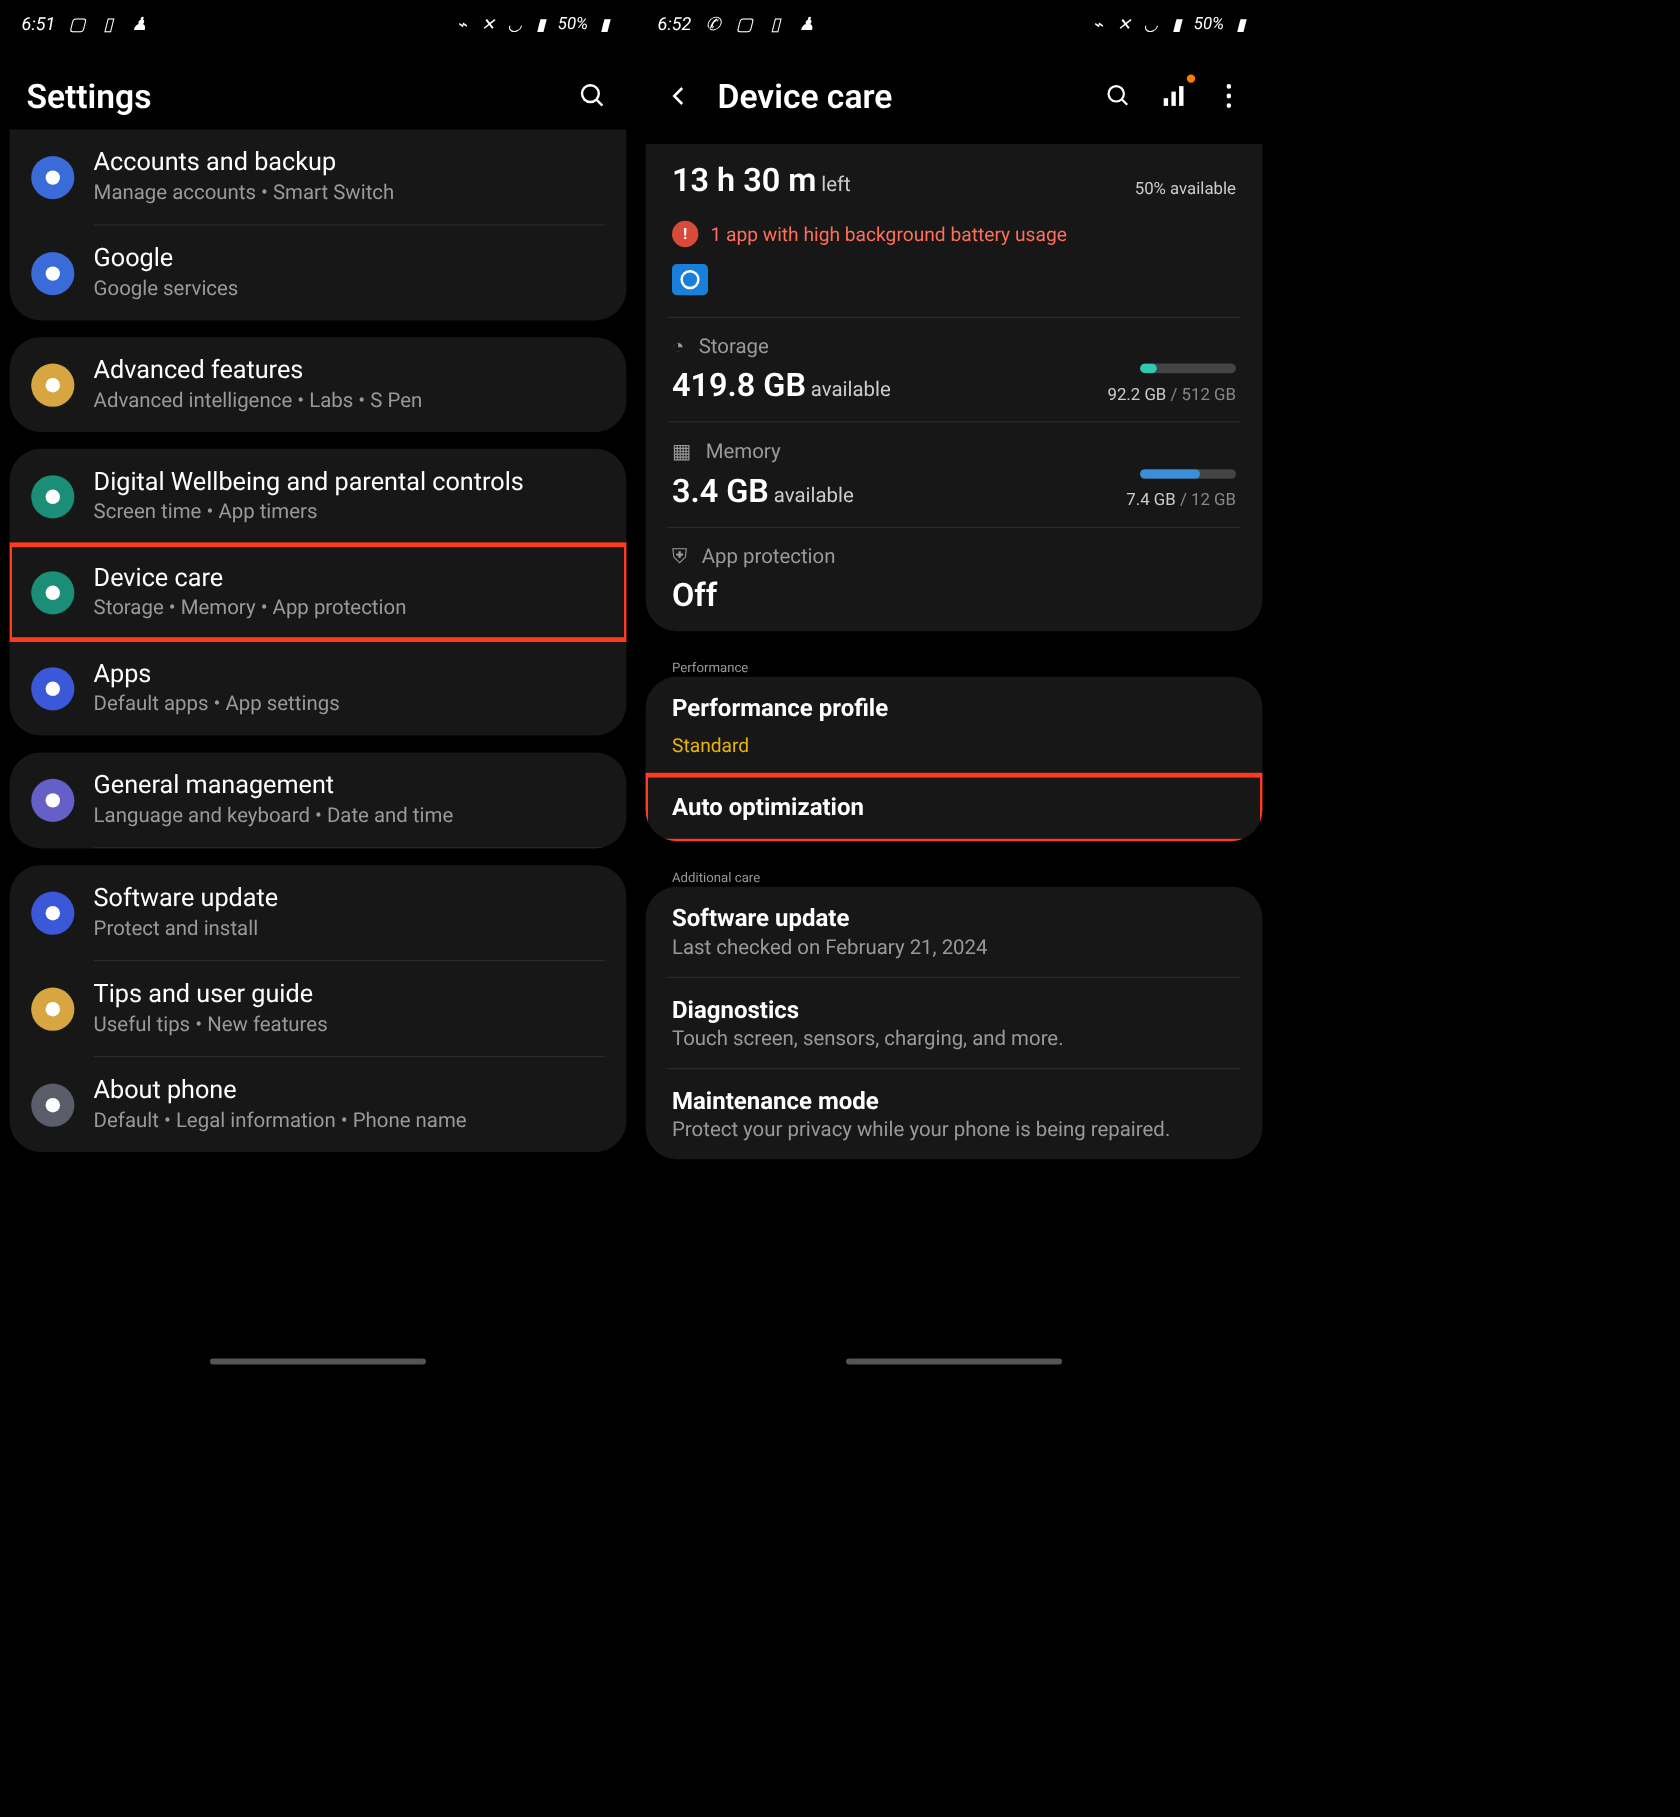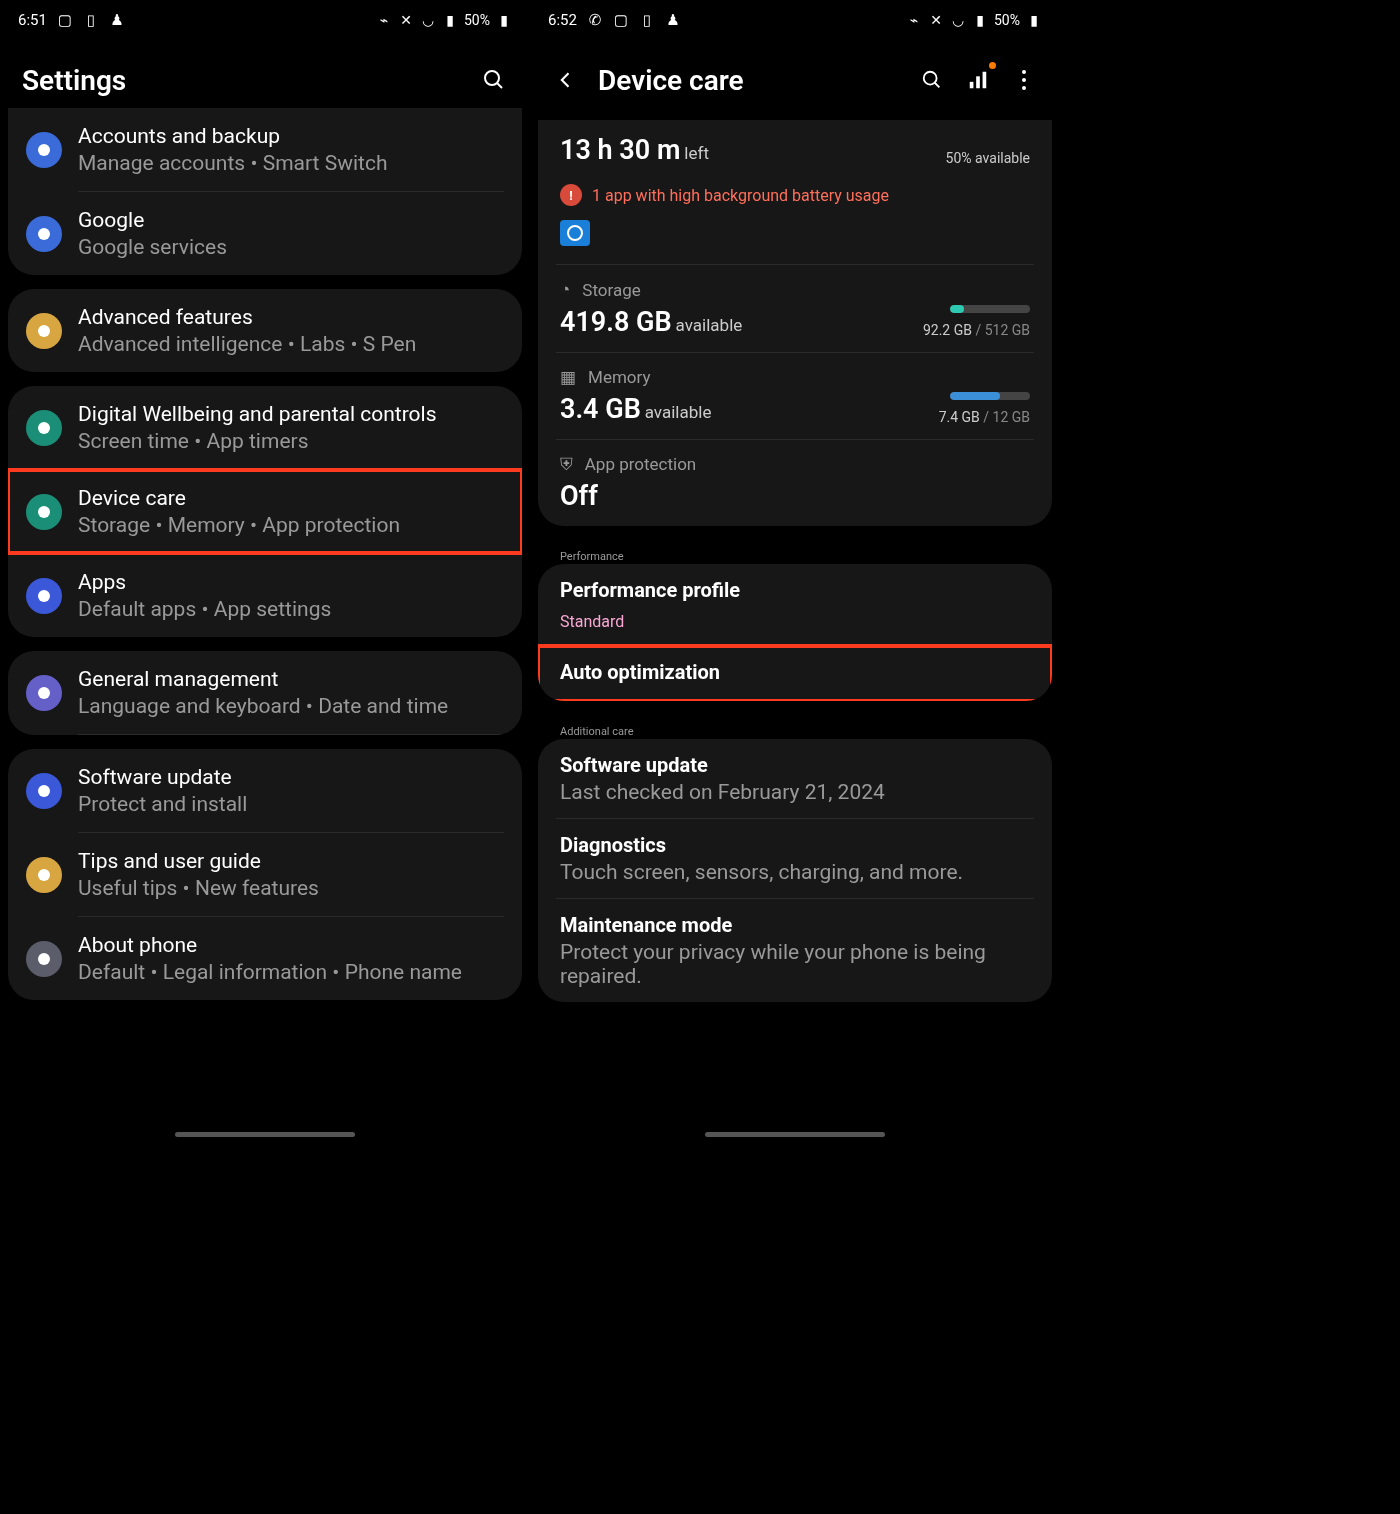--- a/index.html
+++ b/index.html
@@ -1,36 +1,36 @@
 <!DOCTYPE html>
 <html><head>
 <meta charset="utf-8">
 <style>
   * { margin: 0; padding: 0; box-sizing: border-box; font-family: -apple-system, Roboto, sans-serif; }
   body { background: #000; color: #fff; display: flex; width: 1060px; height: 1145px; }
   .screen { width: 530px; height: 100%; background: #000; position: relative; overflow: hidden; }
   
-  .status-bar { height: 40px; display: flex; justify-content: space-between; align-items: center; padding: 0 18px; font-size: 15px; }
+  .status-bar { height: 40px; display: flex; justify-content: space-between; align-items: center; padding: 0 18px; font-size: 15px; font-style: italic; }
   .status-left { display: flex; align-items: center; gap: 10px; }
   .status-right { display: flex; align-items: center; gap: 6px; font-size: 14px; }
   .si { width: 16px; height: 16px; display: inline-flex; align-items: center; justify-content: center; }
   
   .header { height: 80px; display: flex; align-items: center; padding: 0 22px; gap: 18px; }
   .header-title { font-size: 28px; font-weight: 600; flex: 1; }
   .hbtn { color: #fff; width: 28px; height: 28px; display: flex; align-items: center; justify-content: center; }
   .badge-dot { position: relative; }
   .badge-dot::after { content: ''; position: absolute; top: -4px; right: -4px; width: 7px; height: 7px; background: #ff7a00; border-radius: 50%; }
   
   .content { padding: 0 8px; }
   .card { background: #171717; border-radius: 26px; margin-bottom: 14px; overflow: hidden; }
   .row { display: flex; align-items: center; padding: 16px 18px; gap: 16px; position: relative; }
   .row-icon { width: 36px; height: 36px; border-radius: 50%; display: flex; align-items: center; justify-content: center; flex-shrink: 0; }
   .row-txt { flex: 1; }
   .row-title { font-size: 21px; color: #fff; margin-bottom: 3px; }
-  .row-sub { font-size: 21px; color: #999; }
+  .row-sub { font-size: 17px; color: #999; }
   .divider { height: 1px; background: #2b2b2b; margin-left: 70px; margin-right: 18px; }
   .divider2 { height: 1px; background: #2b2b2b; margin: 0 18px; }
   
   .ic-blue { background: #3a6bd8; }
   .ic-orange { background: #d8a640; }
   .ic-green { background: #1e9455; }
   .ic-teal { background: #1a8e76; }
   .ic-blue2 { background: #3a58d8; }
   .ic-purple { background: #6560c8; }
   .ic-yellow { background: #d8a640; }
@@ -46,21 +46,21 @@
   .dc-dim { color: #888; }
   .dc-flex { display: flex; justify-content: space-between; align-items: flex-end; gap: 36px; }
   .bar { width: 80px; height: 8px; background: #444; border-radius: 4px; overflow: hidden; margin-bottom: 6px; display: inline-block; }
   .bar-fill { height: 100%; border-radius: 4px; }
   .alert-txt { color: #ff6f5b; font-size: 16px; display: flex; align-items: center; gap: 10px; padding: 4px 22px 10px; }
   .alert-ic { width: 22px; height: 22px; background: #d84a3a; border-radius: 50%; display: flex; align-items: center; justify-content: center; font-size: 13px; font-weight: bold; color: #fff; }
   .camera-ic { width: 30px; height: 26px; background: #1a7fd8; border-radius: 4px; margin: 4px 22px 18px; display: flex; align-items: center; justify-content: center; }
   .camera-ic::after { content: ''; width: 12px; height: 12px; border: 2px solid #fff; border-radius: 50%; }
   
   .perf-card .row-title { font-size: 20px; font-weight: bold; }
-  .perf-sub { color: #f9a8d4; font-size: 16px; margin-top: 10px; }
+  .perf-sub { color: #eab308; font-size: 16px; margin-top: 10px; }
   
   .navbar { position: absolute; bottom: 8px; left: 50%; transform: translateX(-50%); width: 180px; height: 5px; background: #555; border-radius: 3px; }
 </style>
 </head>
 <body>
 
 <div class="screen">
   <div class="status-bar">
     <div class="status-left">
       <span>6:51</span>

